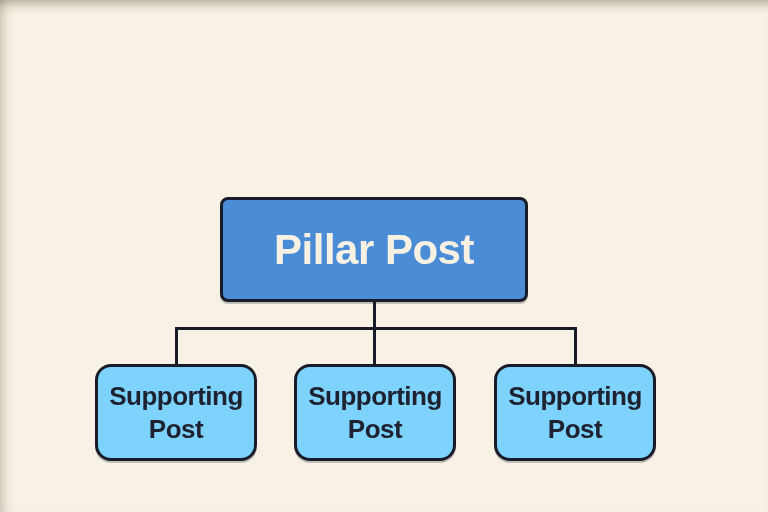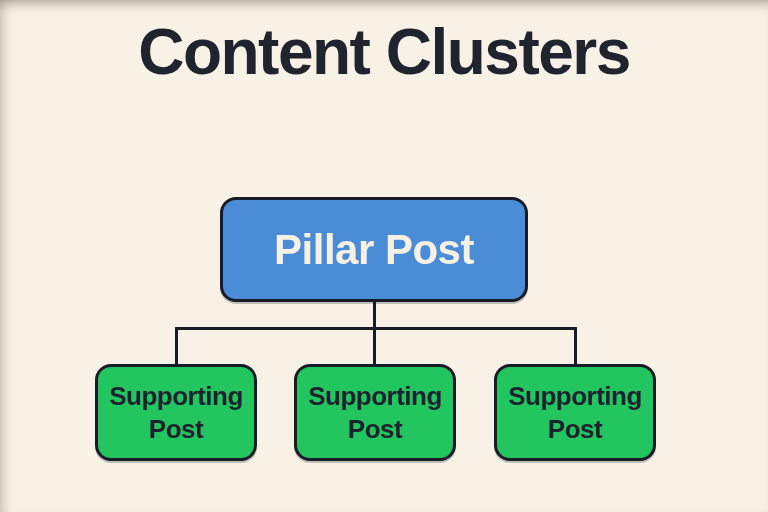--- a/index.html
+++ b/index.html
@@ -37,32 +37,32 @@
     align-items: center;
     justify-content: center;
     text-align: center;
   }
   .pillar {
     left: 220px;
     top: 197px;
     width: 308px;
     height: 105px;
     background: #4a8cd6;
-    border-radius: 16px;
+    border-radius: 8px;
     color: #f7f1e4;
     font-size: 42px;
     font-weight: bold;
     letter-spacing: -0.5px;
     box-shadow: 0 2px 0 rgba(24, 28, 40, 0.25);
   }
   .support {
     top: 364px;
     width: 162px;
     height: 97px;
-    background: #22c55e;
+    background: #7dd3fc;
     border-radius: 16px;
     color: #1d2130;
     font-size: 26px;
     line-height: 33px;
     font-weight: bold;
     letter-spacing: -0.5px;
     box-shadow: 0 2px 0 rgba(24, 28, 40, 0.25);
   }
   .support.s1 { left: 95px; }
   .support.s2 { left: 294px; }
@@ -76,21 +76,20 @@
   .drop-left   { left: 175px; top: 327px; width: 3px;   height: 38px; }
   .drop-center { left: 373px; top: 327px; width: 3px;   height: 38px; }
   .drop-right  { left: 574px; top: 327px; width: 3px;   height: 38px; }
 </style>
 </head>
 <body>
 
 <div class="canvas">
 
   <div class="title">
-    <div>Content Clusters</div>
   </div>
 
   <div class="node pillar">
     <span>Pillar Post</span>
   </div>
 
   <div class="connector stem"></div>
   <div class="connector rail"></div>
   <div class="connector drop-left"></div>
   <div class="connector drop-center"></div>

